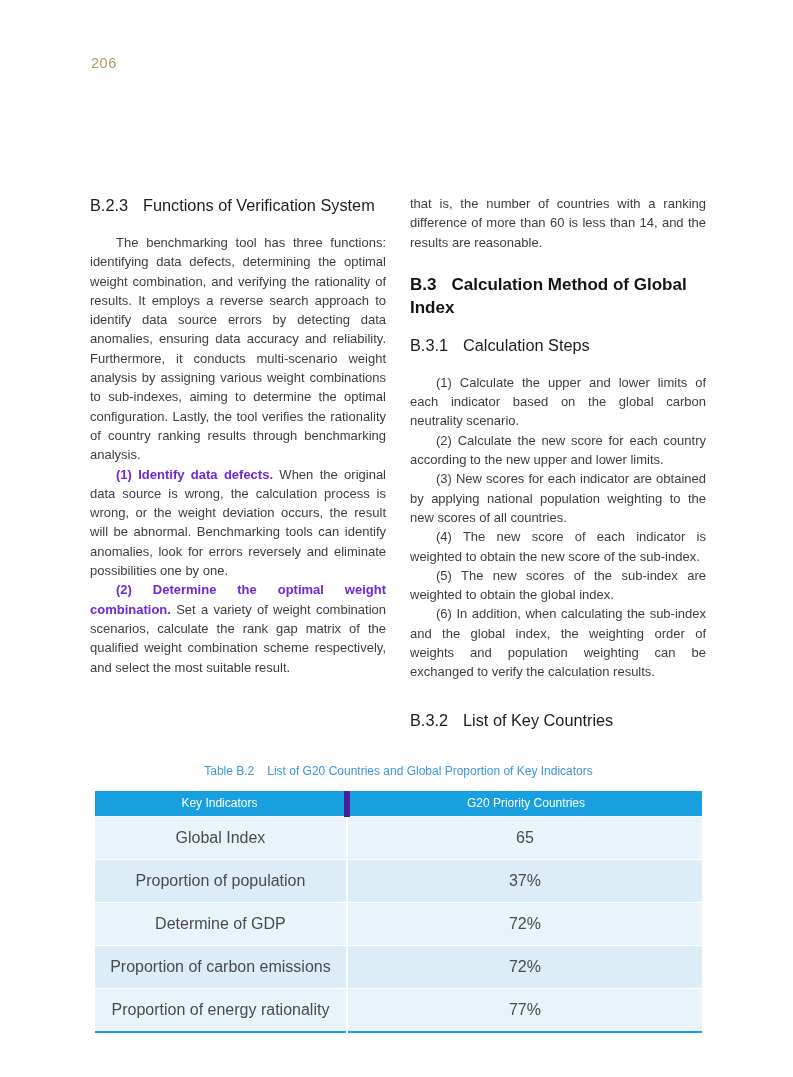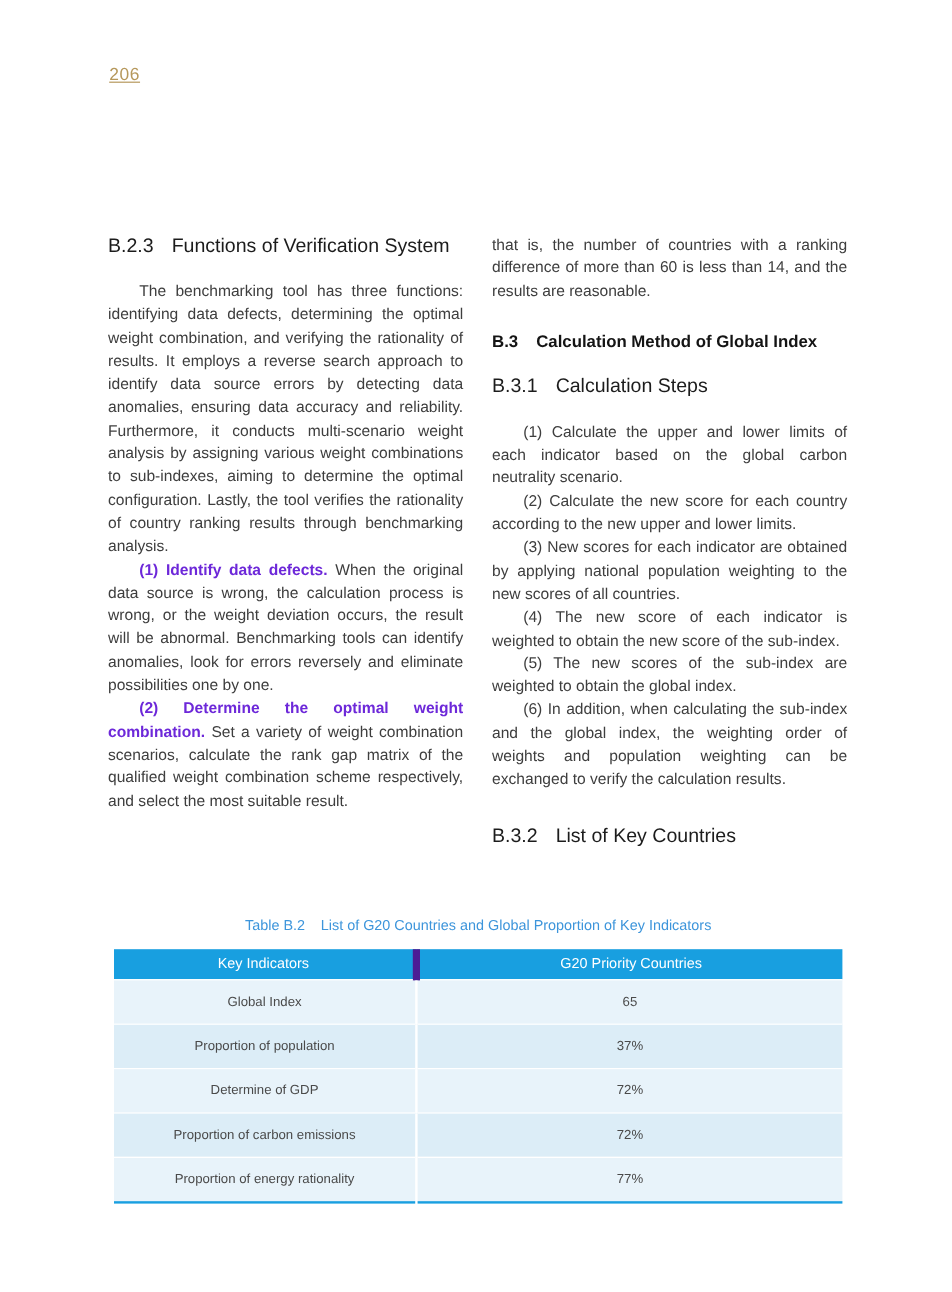--- a/index.html
+++ b/index.html
@@ -10,34 +10,33 @@
     position: relative;
     font-family: "Liberation Sans", "DejaVu Sans", sans-serif;
     color: #3e3e3e;
     overflow: hidden;
   }
   .page-number {
     position: absolute; left: 91px; top: 55px;
     font-size: 14.5px;
     color: var(--page-number, #b6985c);
     letter-spacing: 0.5px;
-    text-decoration: underline;
   }
   .columns {
     position: absolute; left: 90px; top: 146px;
     width: 617px;
     display: flex; gap: 24px; margin-top: 48px;
   }
   .col {
     width: 296px; flex: 0 0 296px;
     font-size: 13px; line-height: 19.3px;
     text-align: justify;
   }
   h2.heading-main {
-    font-size: 14px; line-height: 23px;
+    font-size: 17px; line-height: 23px;
     font-weight: 700; color: #141414;
     margin: 21px 0 15px 0; text-align: left;
   }
   h3.heading-sub {
     font-size: 16.3px; line-height: 22px;
     font-weight: 400; color: #1c1c1c;
     margin: 0 0 17px 0; text-align: left;
   }
   h3.heading-sub.below { margin: 27px 0 0 0; }
   .h-num { margin-right: 15px; }
@@ -67,21 +66,21 @@
     font-weight: 400;
     font-size: 12px;
     height: 25px;
     text-align: center;
     padding: 0 4px;
   }
   table.data-table th:first-child { width: 41.5%; }
   table.data-table th + th { border-left: 6px solid #4c1d95; margin-left: 25px; }
   table.data-table td {
     height: 26px;
-    font-size: 11px;
+    font-size: 16px;
     color: #4a4a4a;
     text-align: center;
     padding: 12px 4px;
     border-top: 1px solid #ffffff;
   }
   table.data-table td + td { border-left: 2px solid #ffffff; }
   table.data-table tbody tr:nth-child(odd) td { background: var(--row-light, #e8f3fa); }
   table.data-table tbody tr:nth-child(even) td { background: var(--row-alt, #dcedf7); }
 </style>
 </head>

